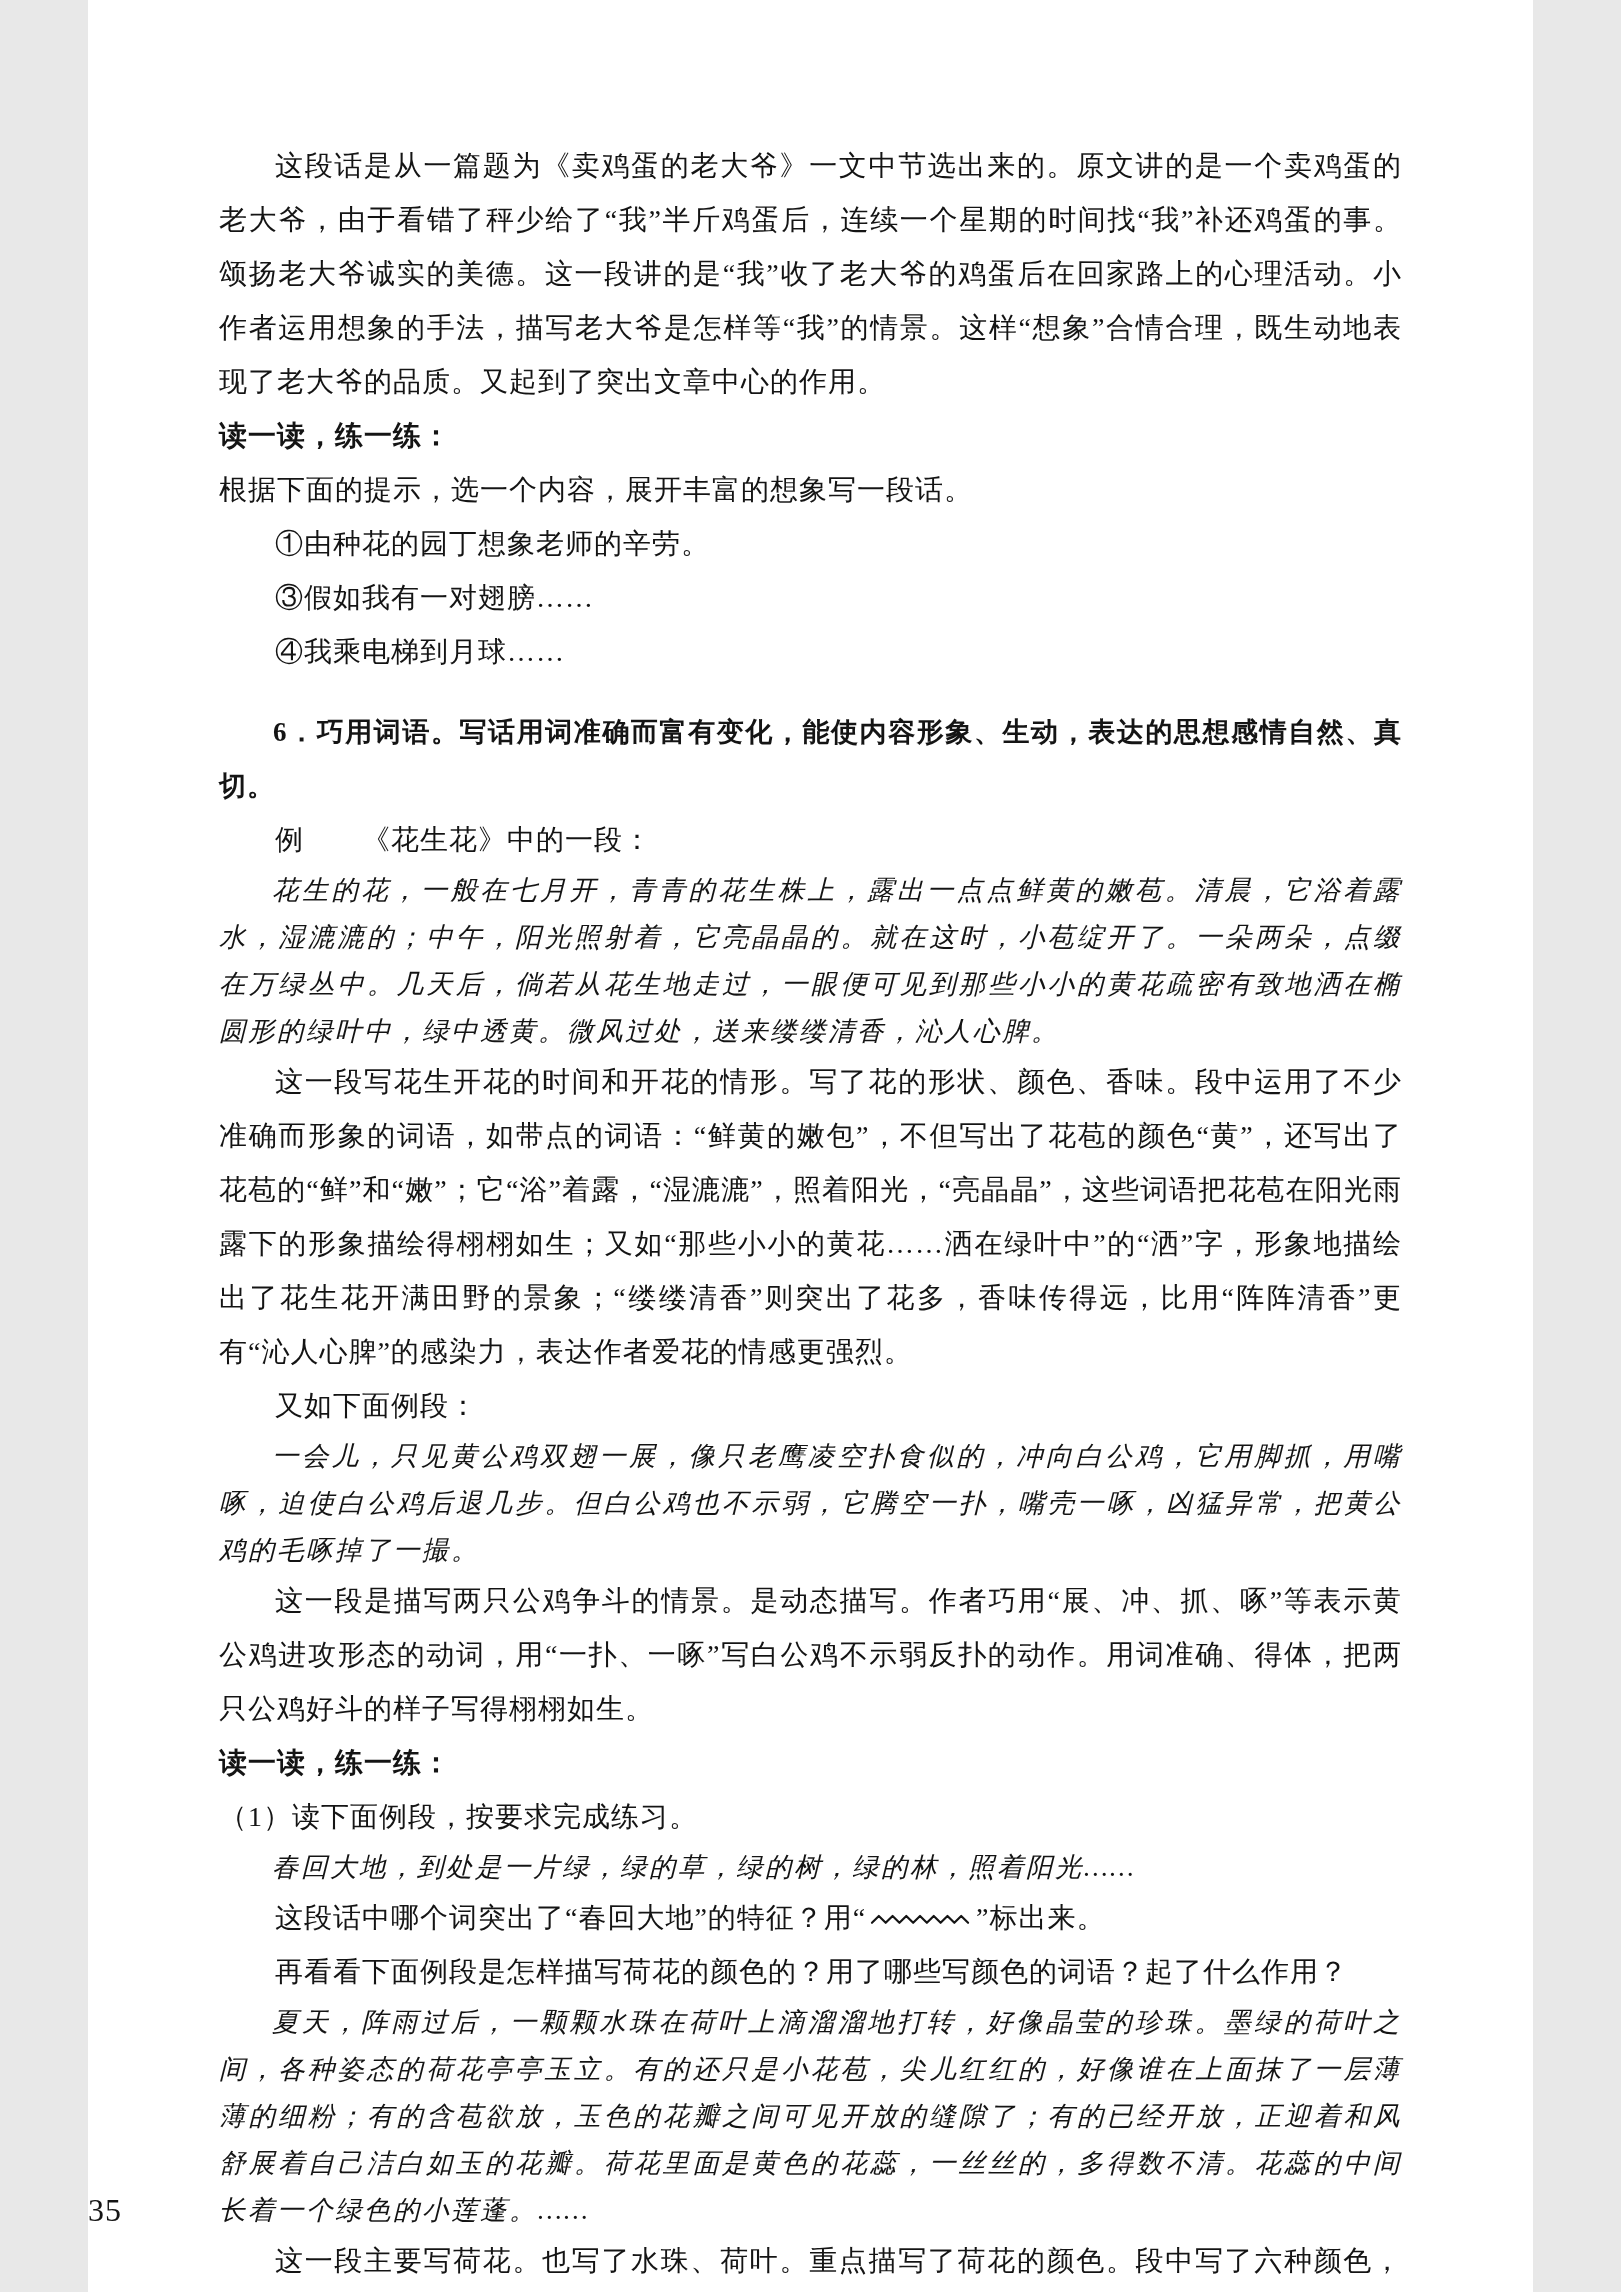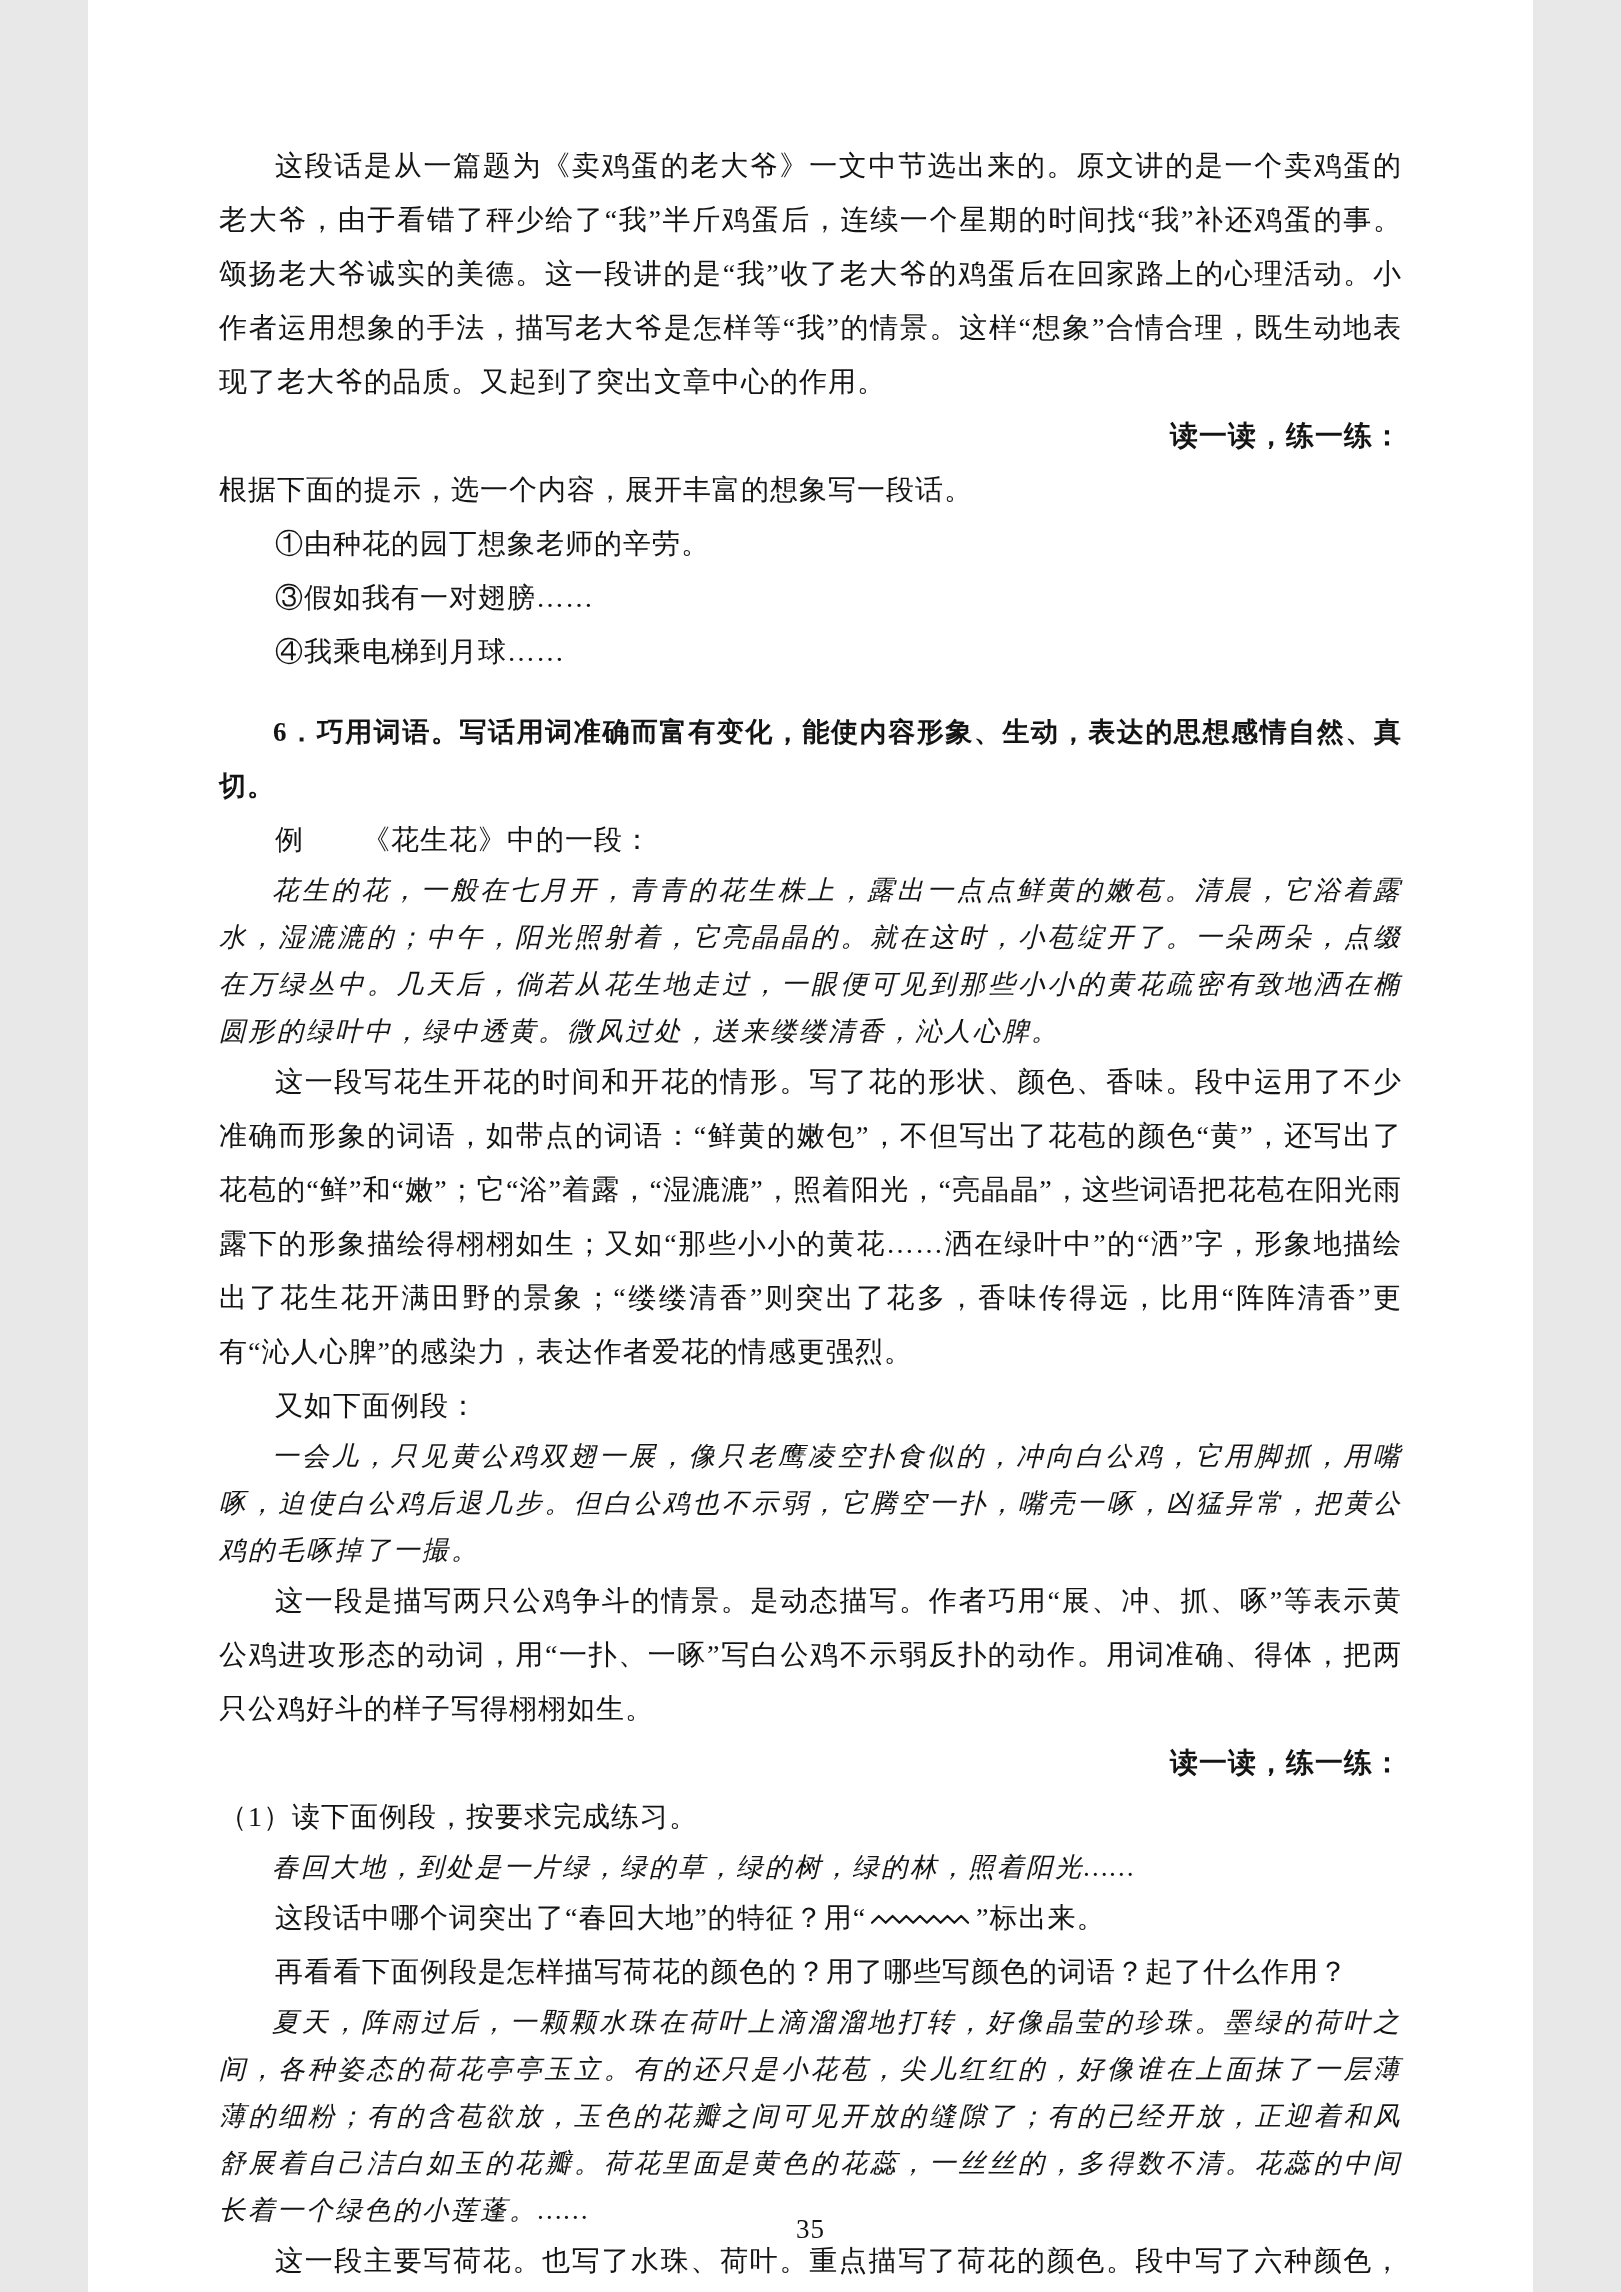--- a/index.html
+++ b/index.html
@@ -28,21 +28,21 @@
     line-height: 54px;
     letter-spacing: 1px;
     text-align: justify;
   }
   .indent {
     text-indent: 2em;
   }
   .center-heading {
     font-size: 28px;
     font-weight: bold;
-    text-align: right;
+    text-align: left;
     line-height: 54px;
     letter-spacing: 1px;
   }
   .section-heading {
     font-size: 27px;
     font-weight: bold;
     line-height: 54px;
     letter-spacing: 1px;
     text-indent: 2em;
     text-align: justify;
@@ -58,25 +58,25 @@
   .wavy-mark {
     display: inline-block;
     vertical-align: middle;
     margin: 0 3.9px;
   }
   .wavy-mark svg {
     display: block;
   }
   .page-number {
     position: absolute;
-    bottom: 48px;
+    bottom: 64px;
     left: 0;
     width: 100%;
-    text-align: center;
-    font-size: 27px;
+    text-align: left;
+    font-size: 32px;
     letter-spacing: 1px;
   }
 </style>
 </head>
 <body>
 
 <div class="page">
 
   <p class="body-par indent">这段话是从一篇题为《卖鸡蛋的老大爷》一文中节选出来的。原文讲的是一个卖鸡蛋的老大爷，由于看错了秤少给了“我”半斤鸡蛋后，连续一个星期的时间找“我”补还鸡蛋的事。颂扬老大爷诚实的美德。这一段讲的是“我”收了老大爷的鸡蛋后在回家路上的心理活动。小作者运用想象的手法，描写老大爷是怎样等“我”的情景。这样“想象”合情合理，既生动地表现了老大爷的品质。又起到了突出文章中心的作用。</p>
 

